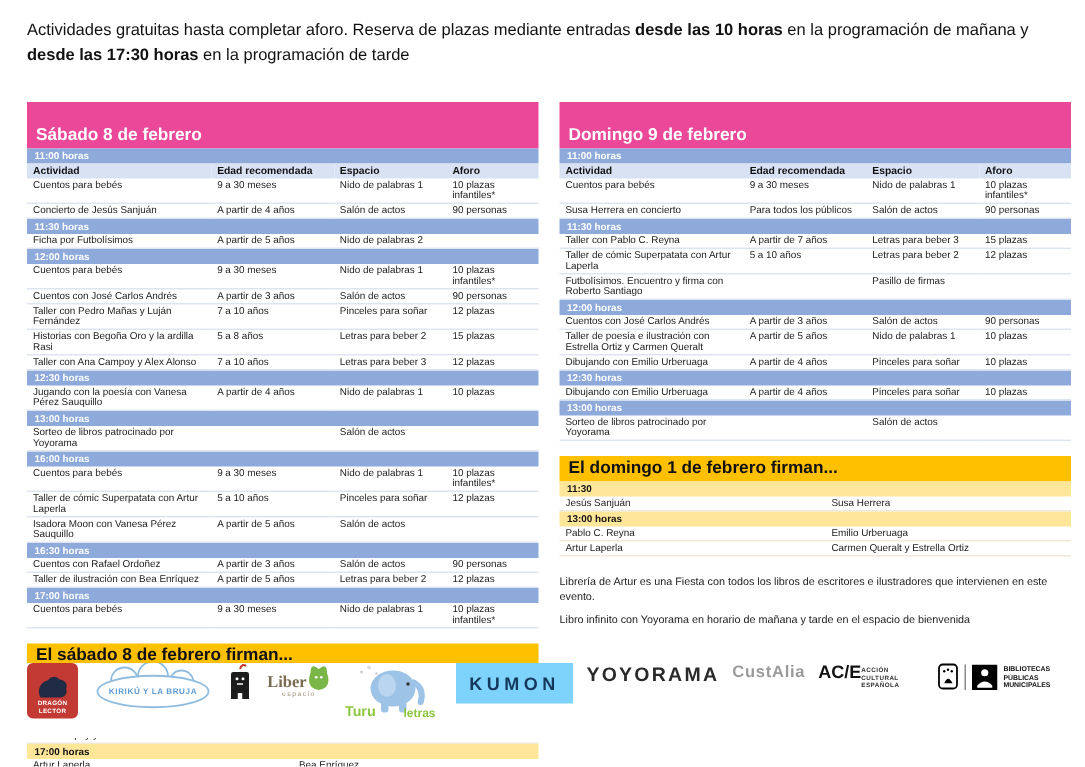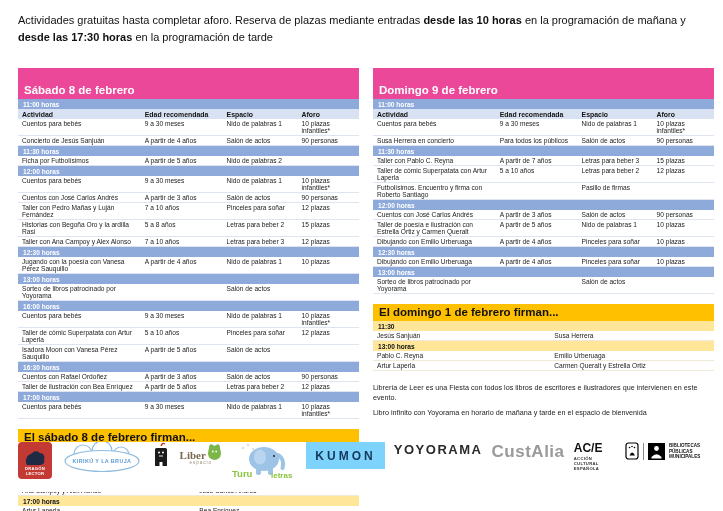--- a/index.html
+++ b/index.html
@@ -45,23 +45,23 @@
   .dragon-box { width:34px; height:37px; background:#C23A33; border-radius:4px;
     display:flex; flex-direction:column; align-items:center; justify-content:flex-end; padding:2px; }
   .dragon-text { font-size:4.2px; color:#fff; font-weight:bold; text-align:center; line-height:1.15; letter-spacing:.2px; }
 
   .liber-row { display:flex; align-items:flex-end; gap:1px; }
   .liber-text { font-family:"Liberation Serif", serif; font-size:11px; color:#7a6a52; font-weight:bold; }
   .liber-sub { font-size:4.5px; color:#9a8c73; letter-spacing:1px; margin-top:-1px; }
 
   .kumon { background:#7dd3fc; color:#16375C; font-weight:bold; font-size:12px; letter-spacing:3px; padding:7px 9px 6px; }
   .yoyo { font-size:13px; font-weight:600; color:#2a2a2a; letter-spacing:1.5px; }
-  .custalia { font-size:17px; font-weight:bold; color:#9a9a9a; letter-spacing:.5px; }
-
-  .ace { display:flex; flex-direction:column; align-items:flex-start; }
+  .custalia { font-size:11px; font-weight:bold; color:#9a9a9a; letter-spacing:.5px; }
+
+  .ace { display:flex; flex-direction:row; align-items:flex-start; }
   .ace-main { font-size:12px; font-weight:800; color:#111; line-height:1; }
   .ace-sub { font-size:4.2px; font-weight:bold; color:#333; width:42px; line-height:1.25; letter-spacing:.3px; margin-top:1.5px; }
 
   .madrid { display:flex; align-items:center; gap:4px; }
   .vdiv { width:1px; height:17px; background:#8a8a8a; }
   .lib-text { font-size:4.6px; font-weight:bold; color:#111; width:42px; line-height:1.3; }
 </style>
 </head>
 <body>
 
@@ -370,21 +370,21 @@
           </tr>
           <tr class="data-row">
             <td>Artur Laperla</td>
             <td>Carmen Queralt y Estrella Ortiz</td>
           </tr>
         </tbody>
     </table>
   </div>
 
   <div class="notes">
-    <p>Librería de Leer es una Fiesta con todos los libros de escritores e ilustradores que intervienen en este evento.</p>
+    <p>Librería de Artur es una Fiesta con todos los libros de escritores e ilustradores que intervienen en este evento.</p>
     <p>Libro infinito con Yoyorama en horario de mañana y tarde en el espacio de bienvenida</p>
   </div>
 
   <p class="footnote">* Una plaza infantil = 1 bebé + 1 adulto</p>
 </div>
 
 <div class="logos">
 
   <div class="logo">
     <div class="dragon-box">

